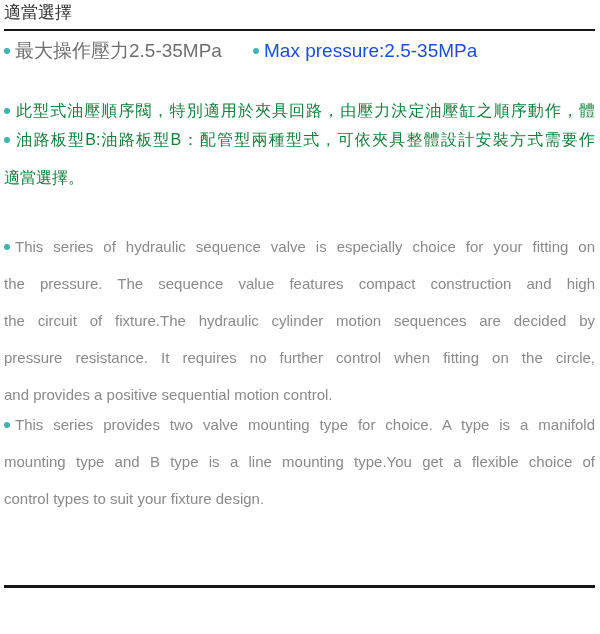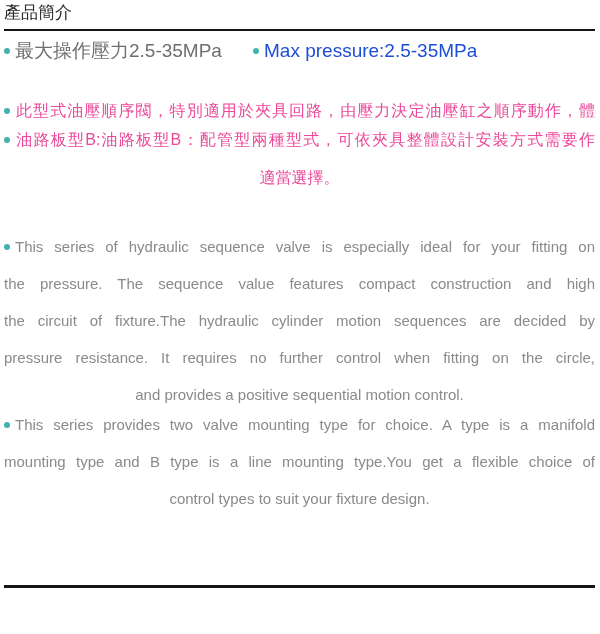--- a/index.html
+++ b/index.html
@@ -21,38 +21,38 @@
   .spec-row{margin-top:11px;display:flex;font-size:19px;line-height:18px;height:18px;color:#6f6f6f;}
   .spec-item{white-space:nowrap;}
   .spec-item.first{width:249px;flex:0 0 auto;}
   .spec-item.second{color:#1d4ed8;}
   .bullet{
     display:inline-block;width:6px;height:6px;border-radius:50%;
     background:#3fb3af;margin-right:5px;vertical-align:middle;
     position:relative;top:-1px;flex:0 0 auto;
   }
   .para{overflow:hidden;}
-  .para .line{display:block;overflow:hidden;text-align:center;}
-  .zh{font-size:16px;color:#ec4899;}
+  .para .line{display:block;overflow:hidden;}
+  .zh{font-size:16px;color:#15803d;}
   .zh .line{height:38px;line-height:38px;}
   .en{font-size:15px;color:#8a8a8a;}
   .en .line{height:37px;line-height:37px;}
   .jline{text-align:justify;text-align-last:justify;}
   .lline{text-align:left;}
   .para-zh-a{margin-top:32px;}
   .para-zh-b{margin-top:-9px;}
   .para-en-a{margin-top:31px;}
   .para-en-b{margin-top:-7px;}
 </style>
 </head>
 <body>
 
 <div class="page">
 
-  <div class="title">產品簡介</div>
+  <div class="title">適當選擇</div>
   <div class="rule top"></div>
 
   <div class="spec-row">
     <div class="spec-item first">
       <span class="bullet"></span><span>最大操作壓力2.5-35MPa</span>
     </div>
     <div class="spec-item second">
       <span class="bullet"></span><span>Max pressure:2.5-35MPa</span>
     </div>
   </div>
@@ -60,21 +60,21 @@
   <div class="para zh para-zh-a">
     <div class="line jline"><span class="bullet"></span><span>此型式油壓順序閥，特別適用於夾具回路，由壓力決定油壓缸之順序動作，體</span></div>
   </div>
 
   <div class="para zh para-zh-b">
     <div class="line jline"><span class="bullet"></span><span>油路板型B:油路板型B：配管型兩種型式，可依夾具整體設計安裝方式需要作</span></div>
     <div class="line lline"><span>適當選擇。</span></div>
   </div>
 
   <div class="para en para-en-a">
-    <div class="line jline"><span class="bullet"></span><span>This series of hydraulic sequence valve is especially ideal for your fitting on</span></div>
+    <div class="line jline"><span class="bullet"></span><span>This series of hydraulic sequence valve is especially choice for your fitting on</span></div>
     <div class="line jline"><span>the pressure. The sequence value features compact construction and high</span></div>
     <div class="line jline"><span>the circuit of fixture.The hydraulic cylinder motion sequences are decided by</span></div>
     <div class="line jline"><span>pressure resistance. It requires no further control when fitting on the circle,</span></div>
     <div class="line lline"><span>and provides a positive sequential motion control.</span></div>
   </div>
 
   <div class="para en para-en-b">
     <div class="line jline"><span class="bullet"></span><span>This series provides two valve mounting type for choice. A type is a manifold</span></div>
     <div class="line jline"><span>mounting type and B type is a line mounting type.You get a flexible choice of</span></div>
     <div class="line lline"><span>control types to suit your fixture design.</span></div>

